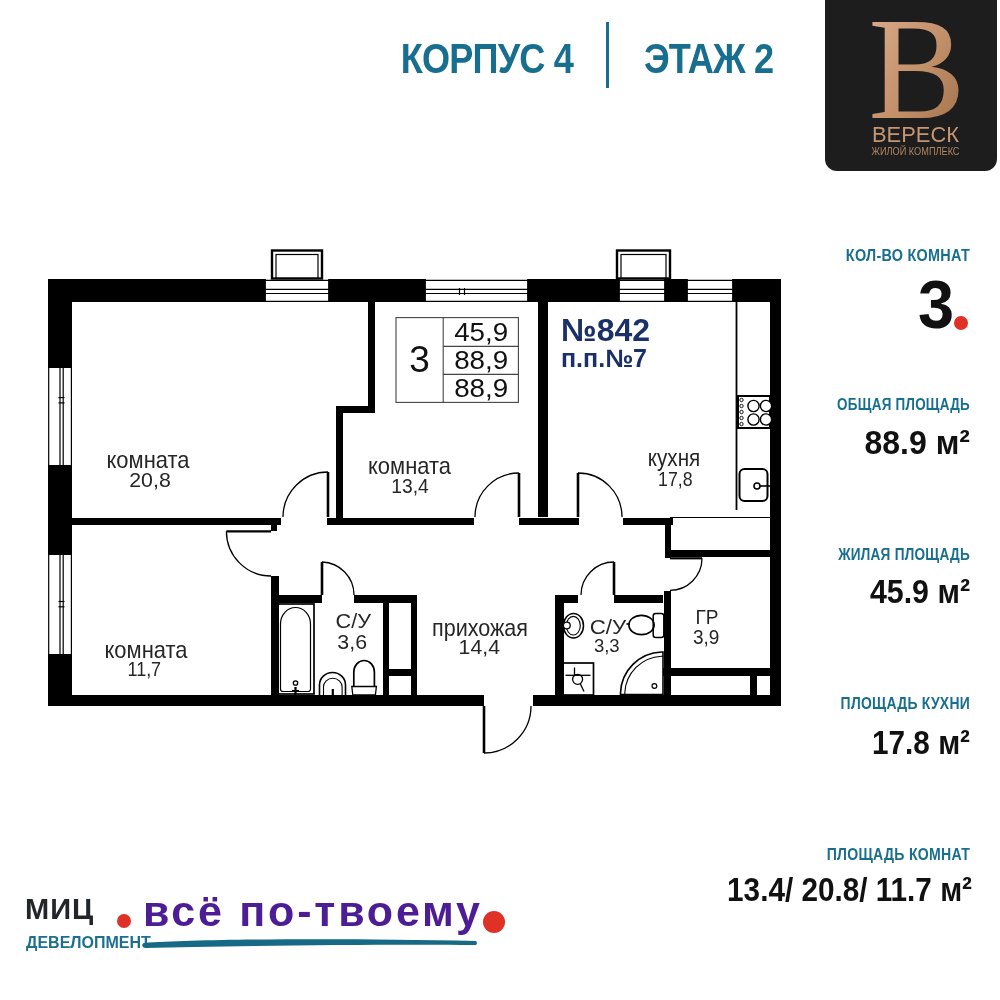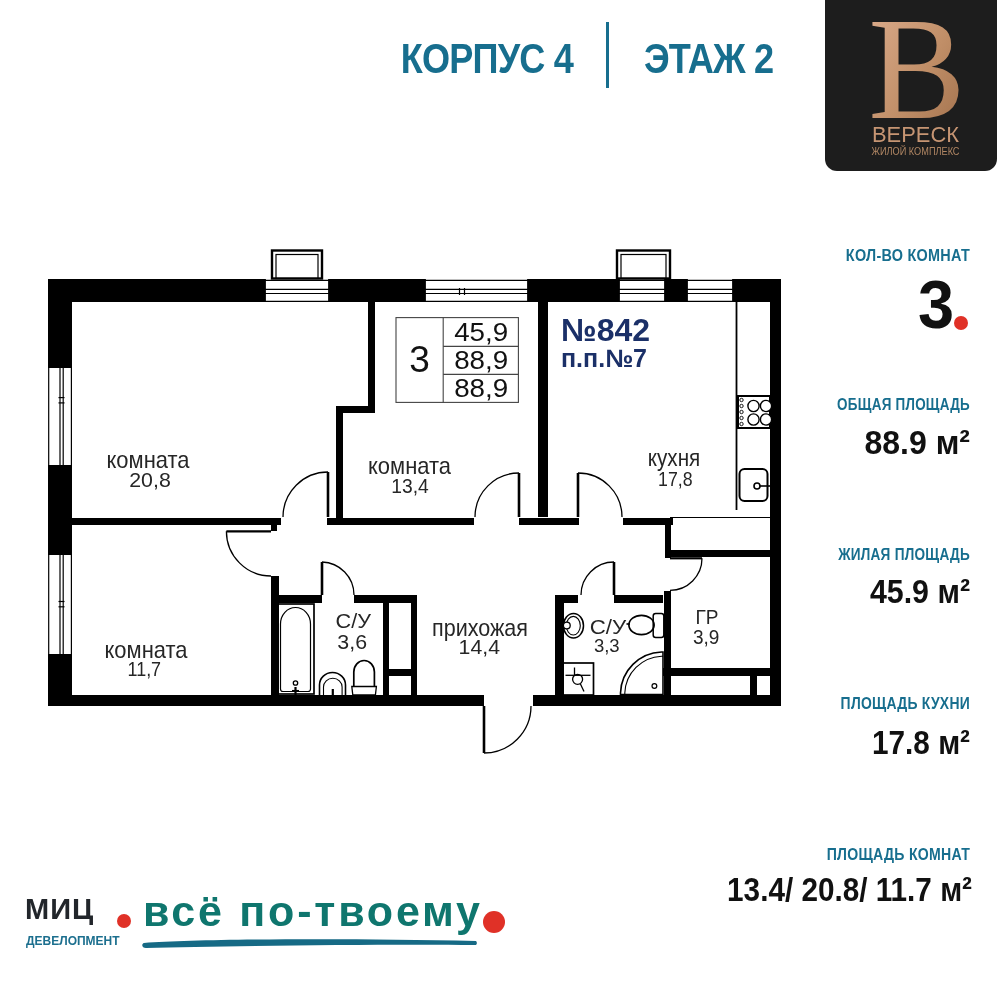--- a/index.html
+++ b/index.html
@@ -49,23 +49,23 @@
 <div class="abs" style="left:670px;top:724px;width:300px;text-align:right;font-size:33px;font-weight:bold;color:#111;transform:scaleX(0.90);transform-origin:100% 50%;">17.8 м²</div>
 
 <div class="abs teal" style="left:670px;top:846px;width:300px;text-align:right;font-size:16px;font-weight:bold;letter-spacing:0.3px;transform:scaleX(0.88);transform-origin:100% 50%;">ПЛОЩАДЬ КОМНАТ</div>
 
 <div class="abs" style="left:670px;top:871px;width:302px;text-align:right;font-size:33px;font-weight:bold;color:#111;transform:scaleX(0.90);transform-origin:100% 50%;">13.4/ 20.8/ 11.7 м²</div>
 
 <div class="abs" style="left:25px;top:893px;font-size:29px;font-weight:bold;color:#22262b;letter-spacing:1px;">МИЦ</div>
 
 <div class="abs" style="left:117px;top:914px;width:14px;height:14px;border-radius:50%;background:#e03127;"></div>
 
-<div class="abs" style="left:26px;top:934px;font-size:12px;font-weight:bold;color:#1c6f8e;letter-spacing:0px;">ДЕВЕЛОПМЕНТ</div>
-
-<div class="abs" style="left:143px;top:887px;font-size:43px;font-weight:bold;color:#0f766e;letter-spacing:2.8px;">всё по-твоему</div>
+<div class="abs" style="left:26px;top:934px;font-size:16px;font-weight:bold;color:#1c6f8e;letter-spacing:0px;">ДЕВЕЛОПМЕНТ</div>
+
+<div class="abs" style="left:143px;top:887px;font-size:43px;font-weight:bold;color:#4c1d95;letter-spacing:2.8px;">всё по-твоему</div>
 
 <div class="abs" style="left:483px;top:911px;width:22px;height:22px;border-radius:50%;background:#e03127;"></div>
 
 <svg class="abs" style="left:140px;top:936px;" width="340" height="18" viewBox="0 0 340 18">
   <path d="M 4,7 C 60,3 200,2 336,5 C 336,5 338,7 336,9 C 240,8 80,10 6,12 C 2,12 1,8 4,7 Z" fill="#166a85"></path>
 </svg>
 
 <svg class="abs" style="left:0;top:0;" width="1000" height="1000" viewBox="0 0 1000 1000">
 <g shape-rendering="crispEdges" fill="#000">
 

